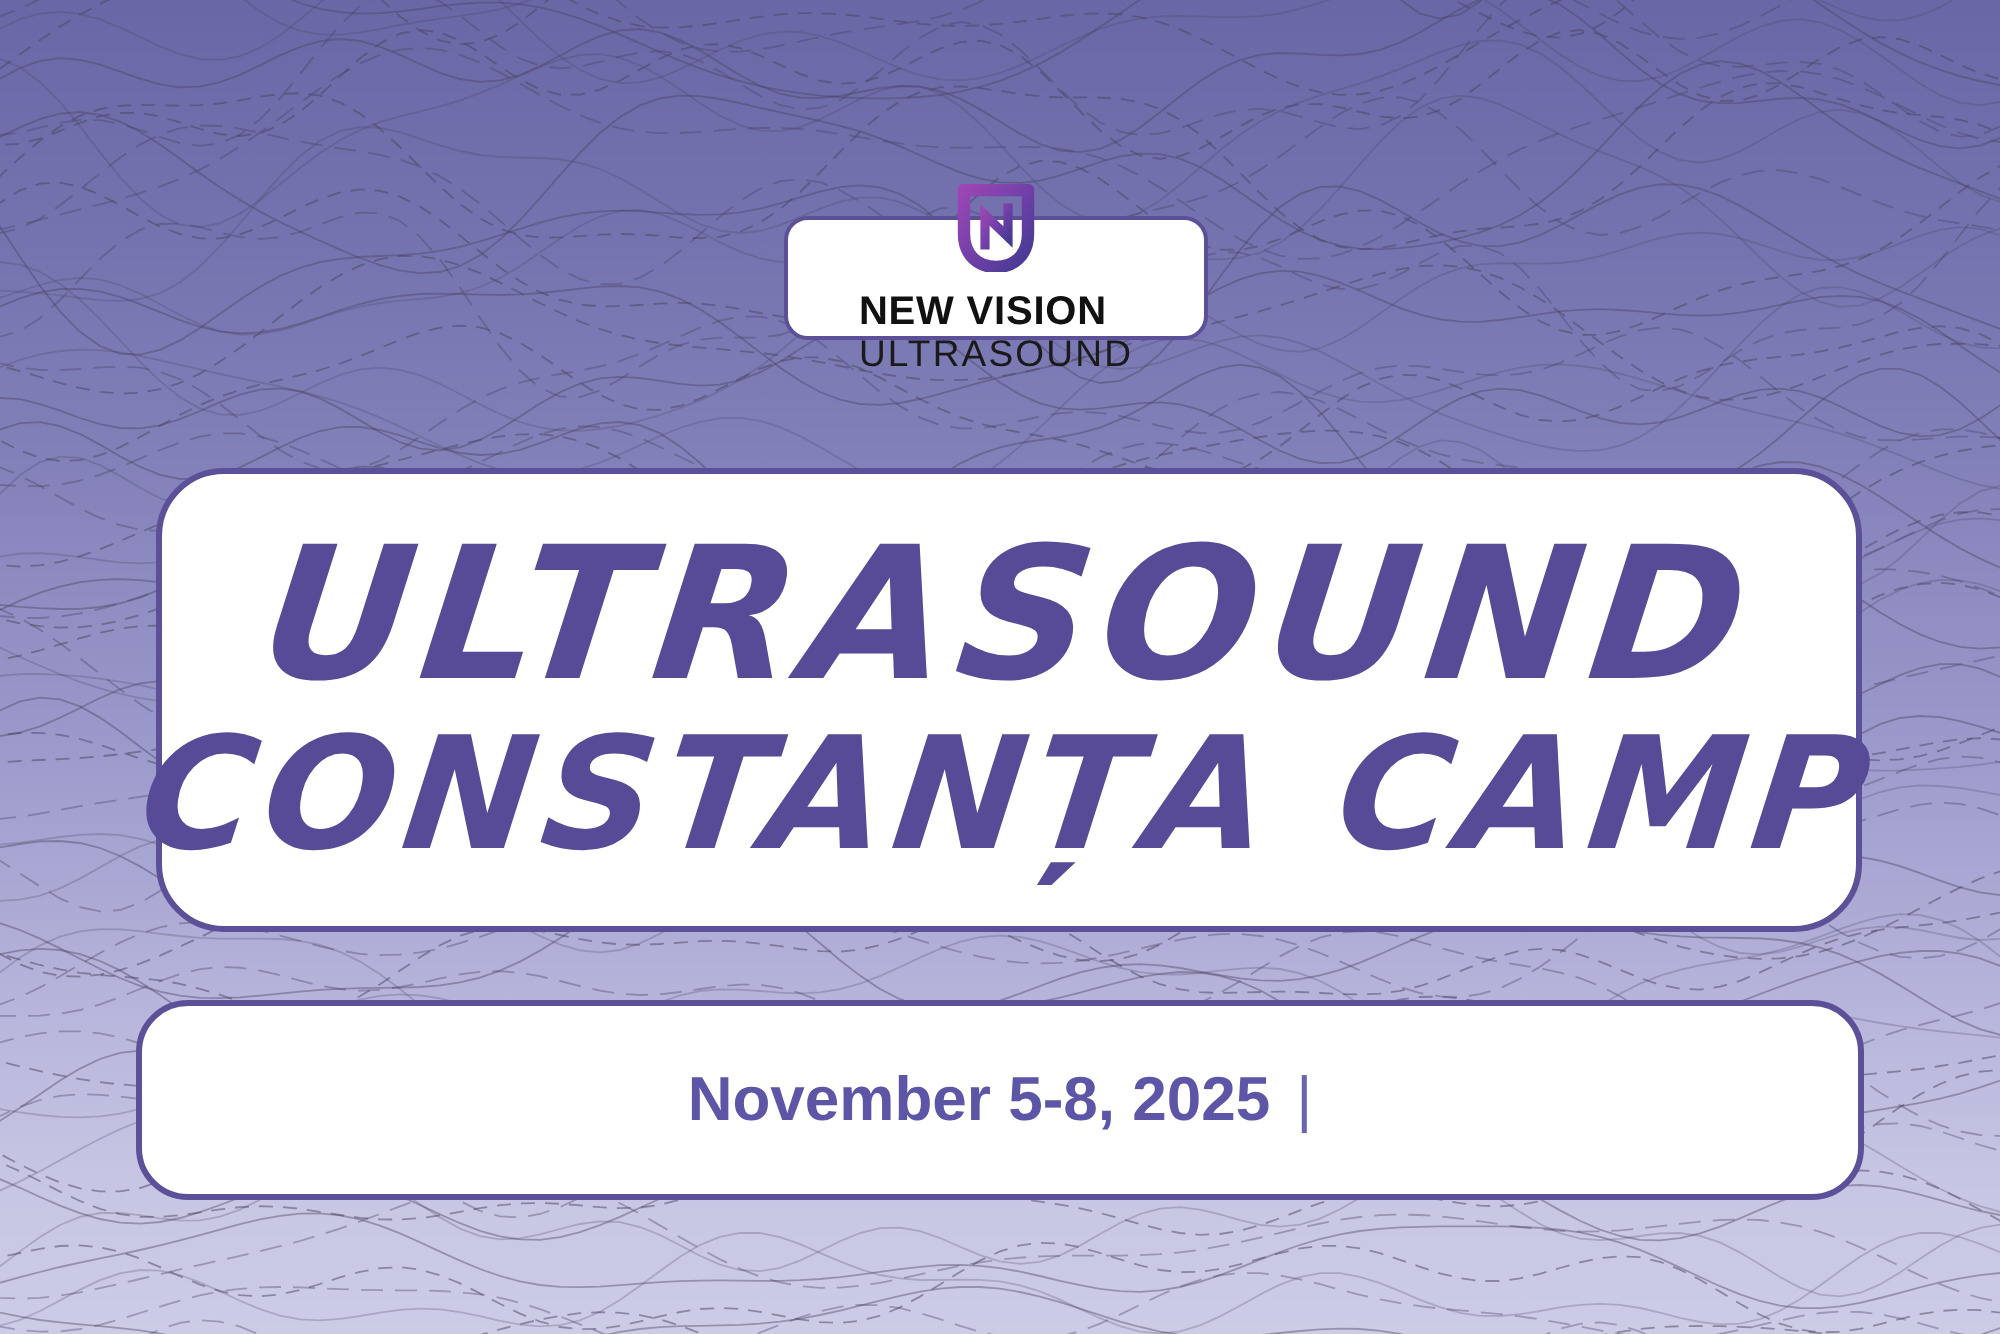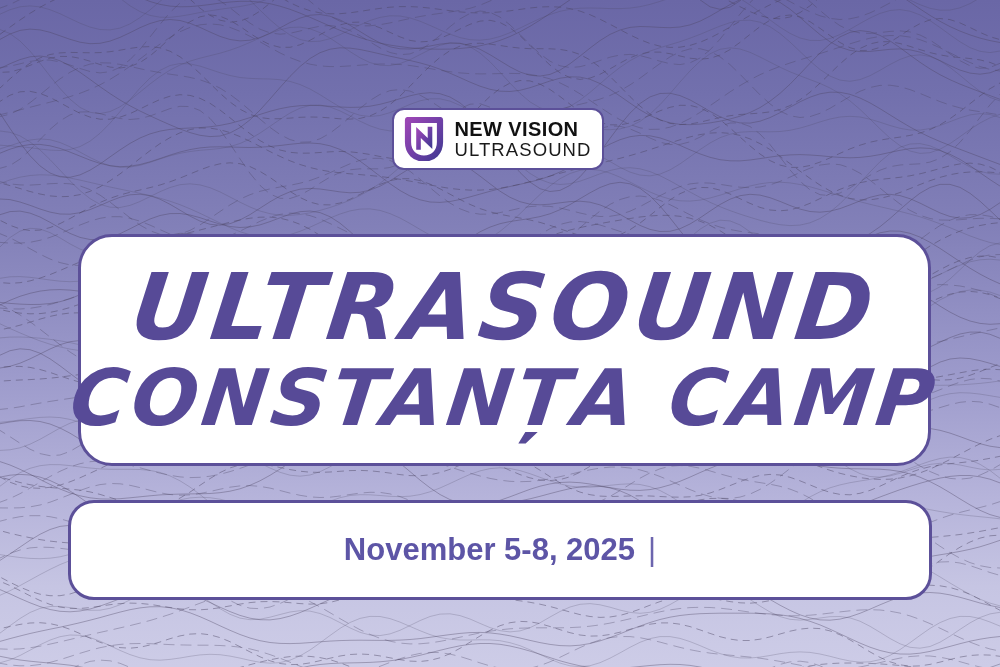--- a/index.html
+++ b/index.html
@@ -52,20 +52,21 @@
 
   
   .card {
     position: absolute;
     background: #ffffff;
     border: 3px solid #5c5099;
     box-sizing: border-box;
     display: flex;
     align-items: center;
     justify-content: center;
+    flex-direction: column;
   }
   .card::before {
     
     content: "";
     position: absolute;
     left: -9px;
     top: 9px;
     right: 9px;
     bottom: -9px;
     background: #eceaf4;

